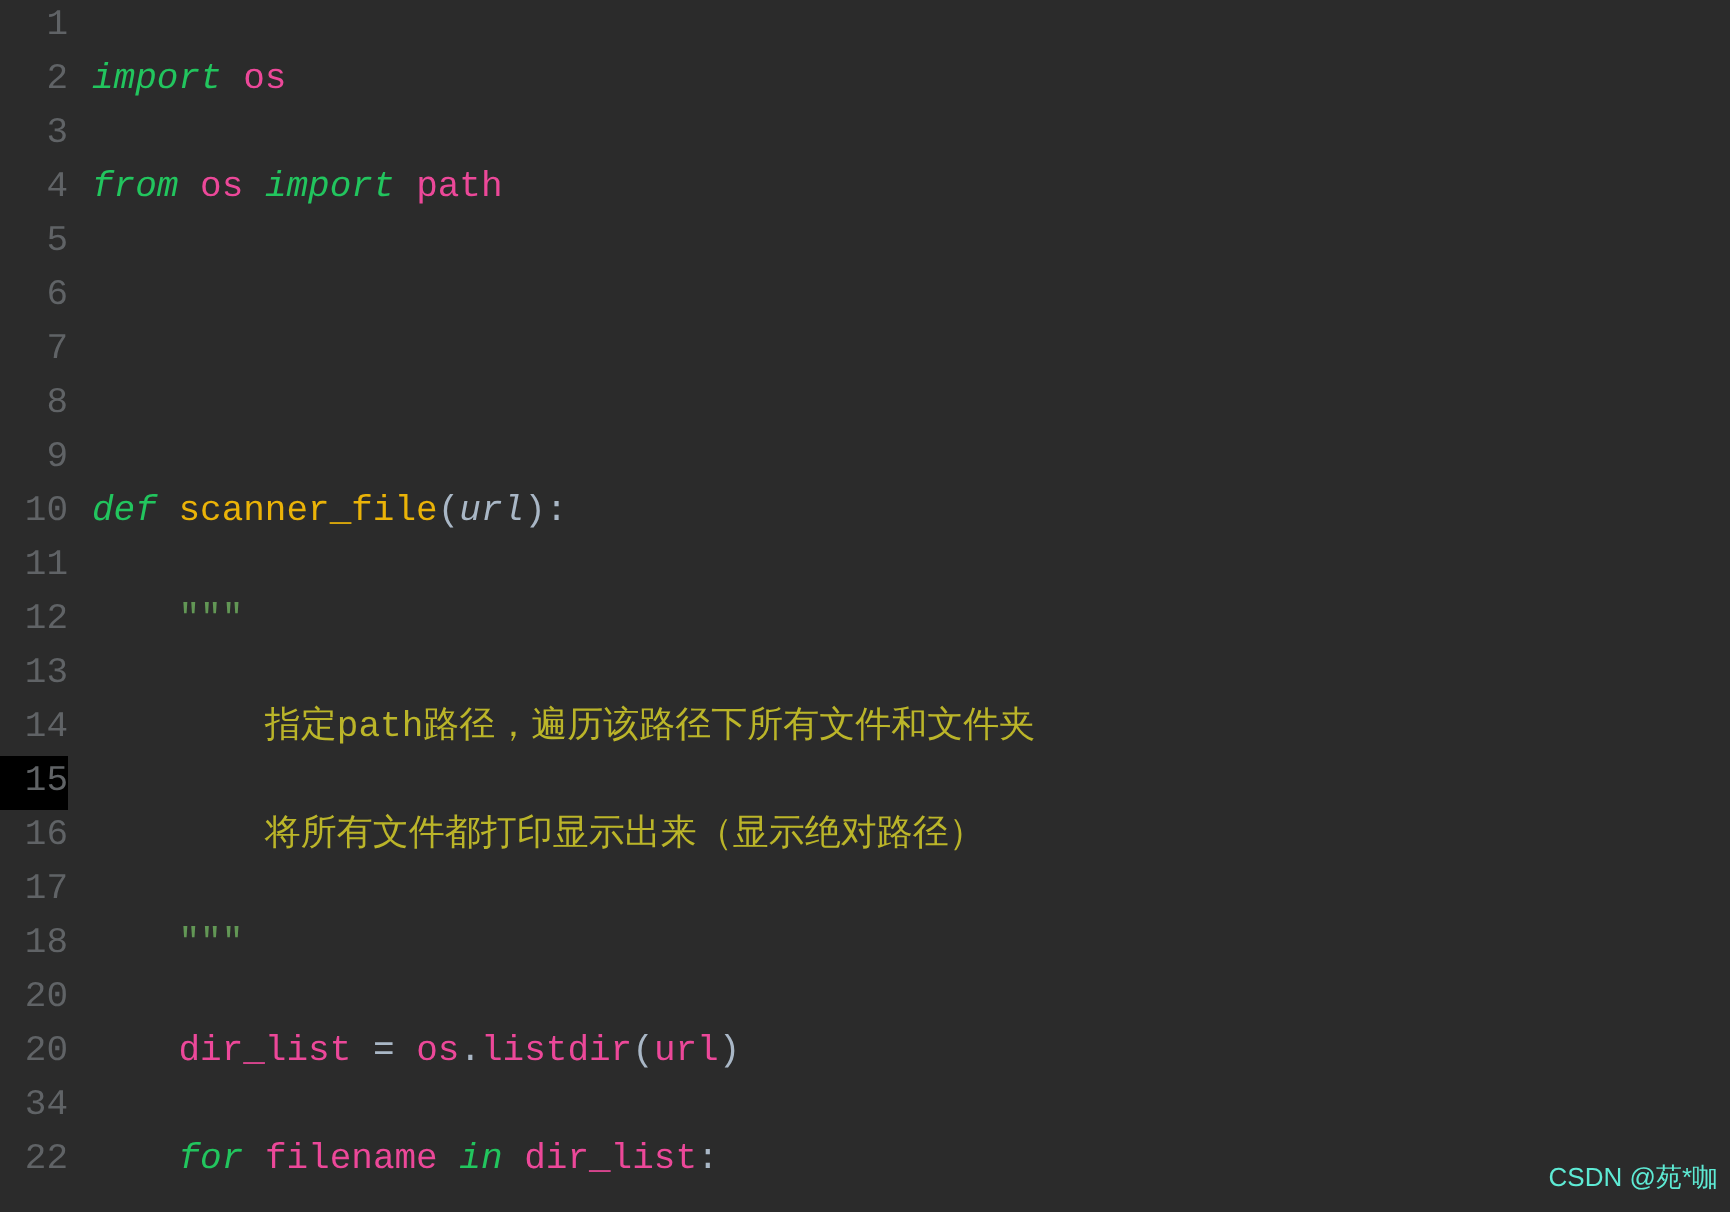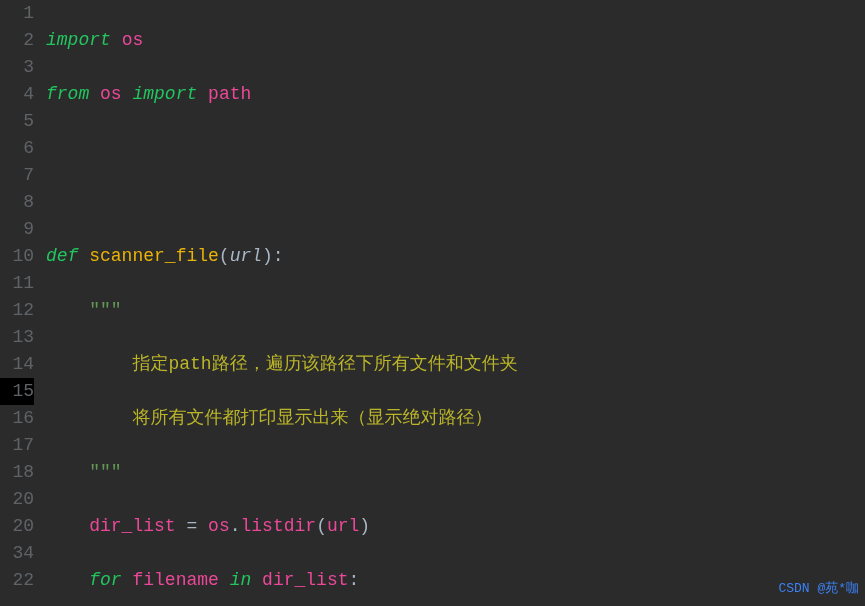--- a/index.html
+++ b/index.html
@@ -32,22 +32,22 @@
 .func { color: #eab308; }
 .param { color: #a9b7c6; font-style: italic; }
 .docq { color: #629755; }
 .doc { color: #bbb529; }
 .dot { color: #a9b7c6; }
 .watermark {
   position: absolute;
   right: 6px;
   bottom: 4px;
   font-size: 13px;
-  color: #3b82f6;
-  font-family: Liberation Mono, monospace;
+  color: #5eead4;
+  font-family: Liberation Sans, sans-serif;
 }
 </style>
 </head>
 <body>
 
 <div class="editor">
   <div class="gutter">
     <div class="line">1</div>
     <div class="line">2</div>
     <div class="line">3</div>

